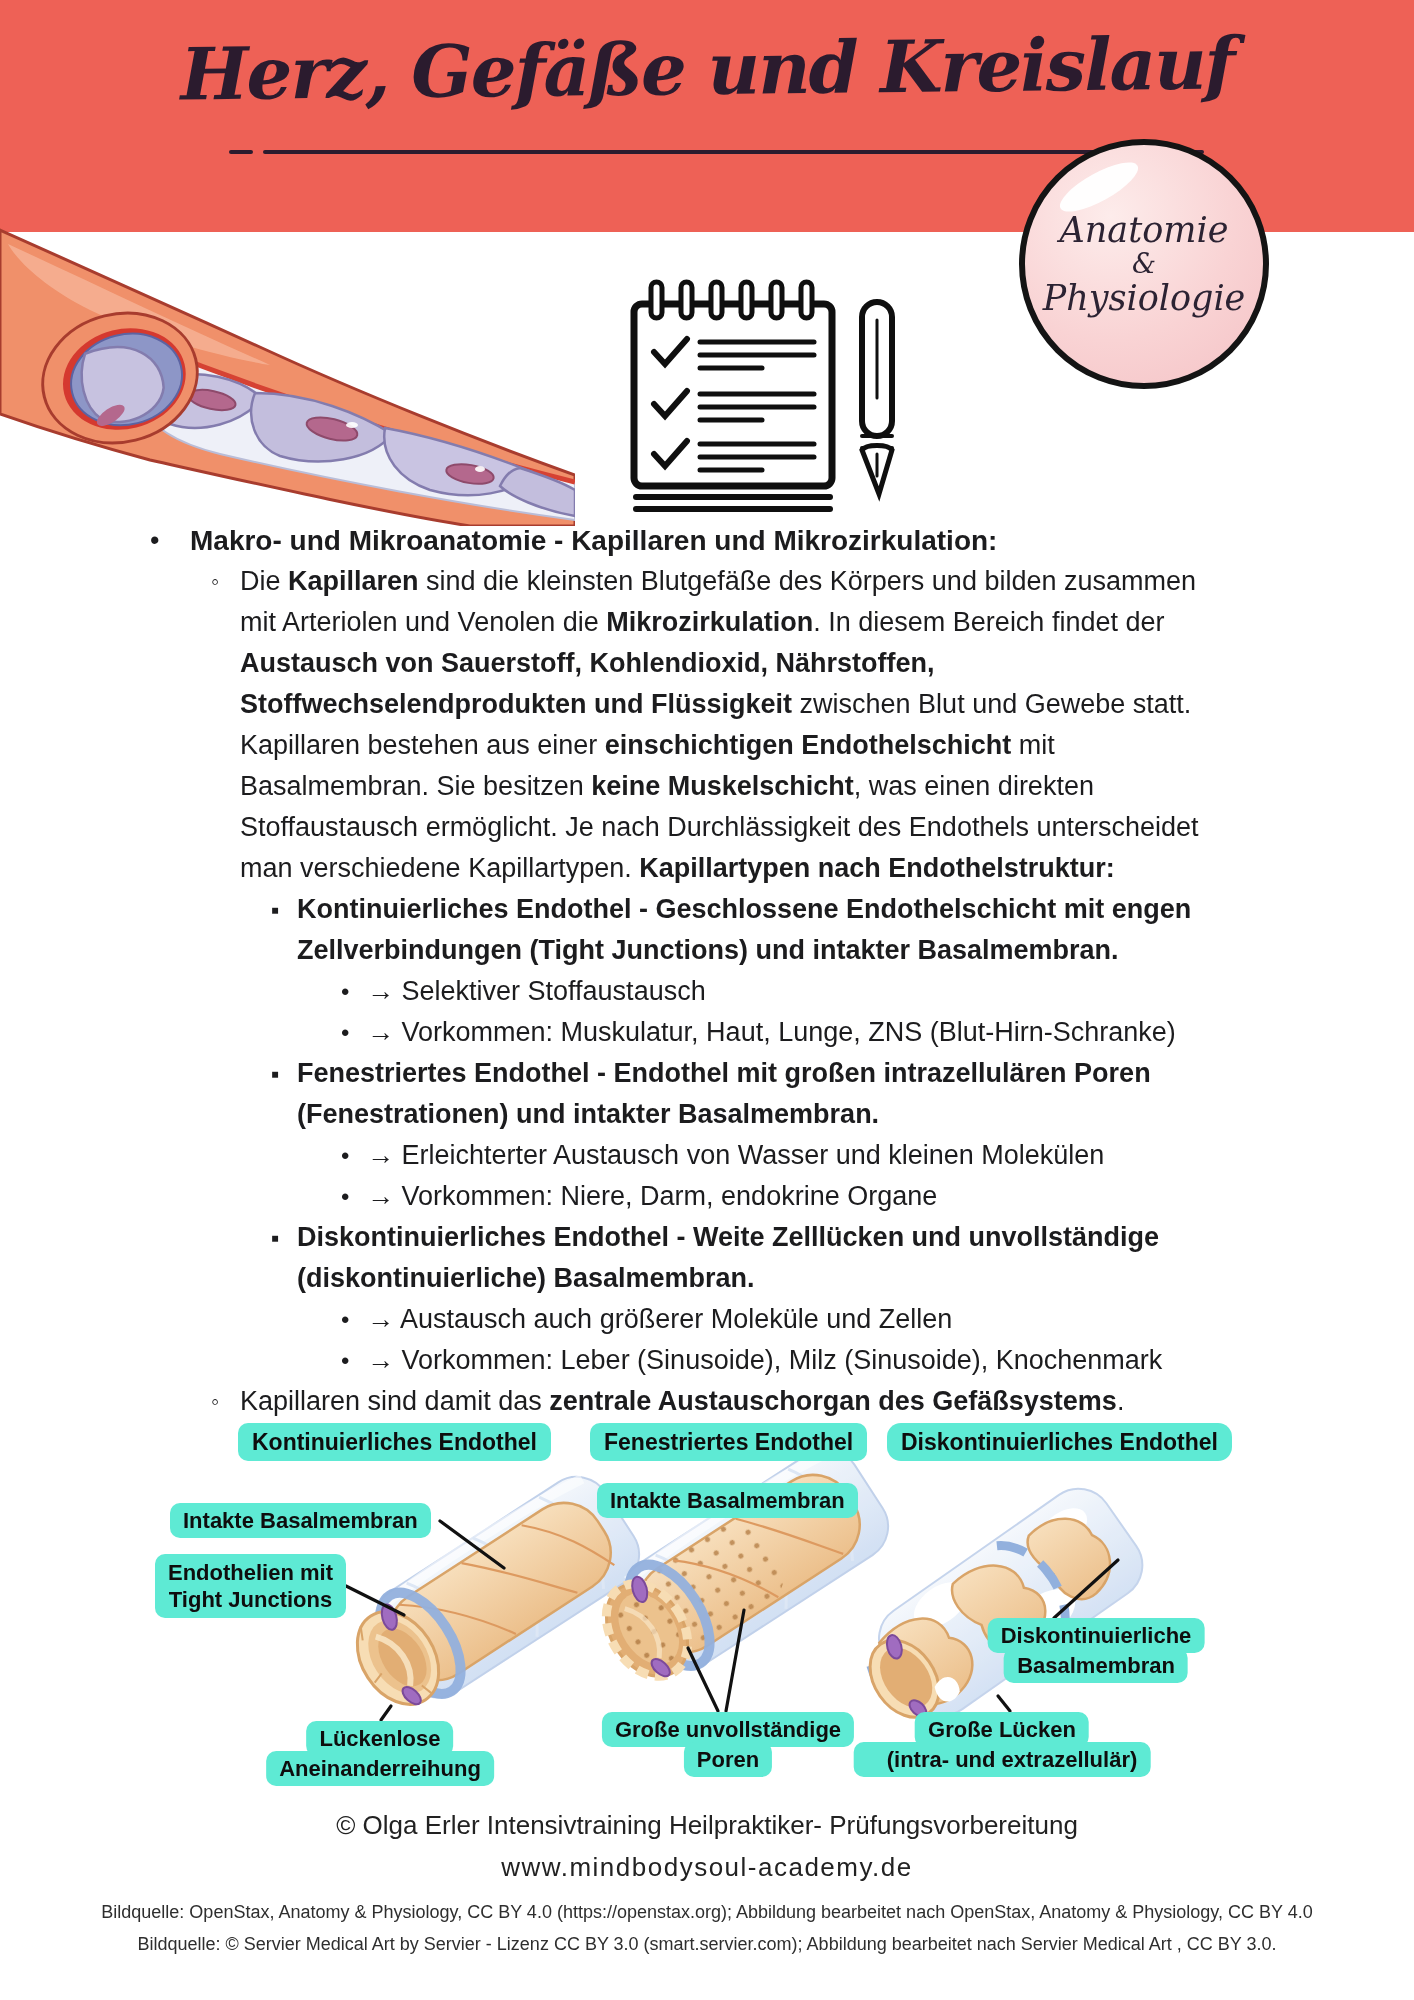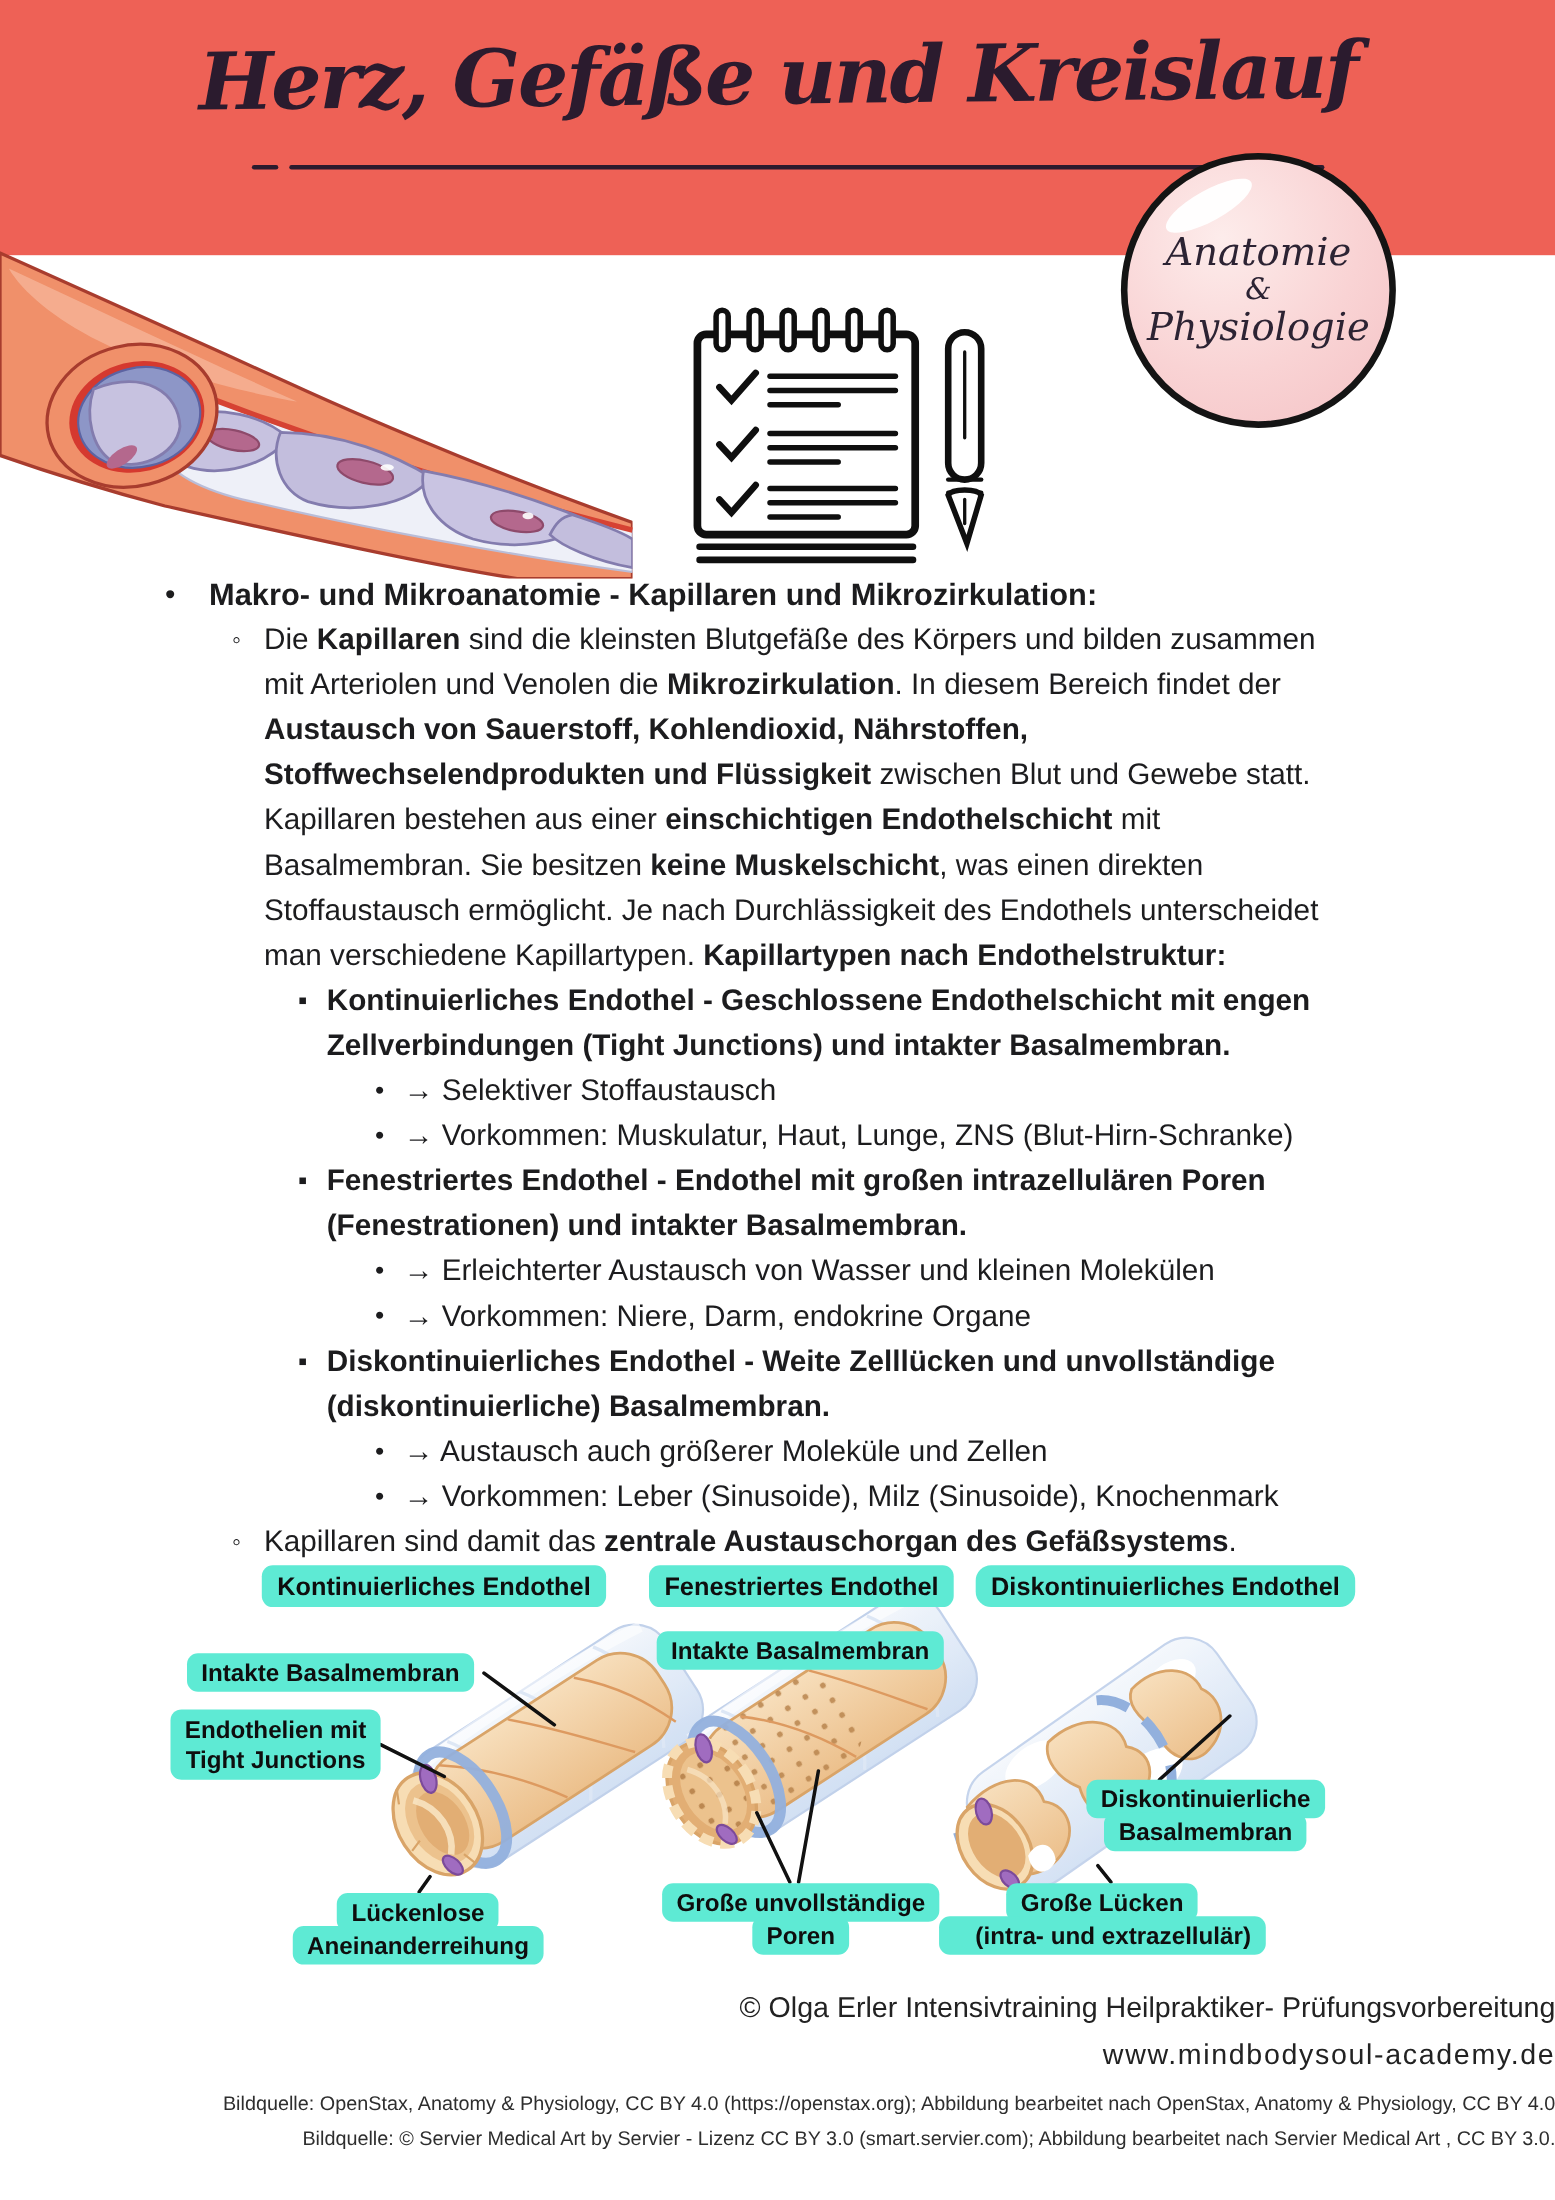--- a/index.html
+++ b/index.html
@@ -51,21 +51,21 @@
   .rlabel{position:absolute;background:#5eead4;border-radius:10px;font-weight:bold;
         color:#0e0e0e;text-align:center;z-index:3;}
   .hdr{font-size:23px;line-height:26px;padding:6px 14px;top:15px;}
   .co{font-size:22px;line-height:25px;padding:5px 13px;}
   .stack{position:absolute;display:flex;flex-direction:column;align-items:center;z-index:3;}
   .stack .co{position:relative;}
   .stack .co + .co{margin-top:-5px;}
   .two{line-height:27px;}
 
   
-  .copyline{position:absolute;left:0;width:1414px;text-align:right;color:#222;}
+  .copyline{position:absolute;left:0;width:1414px;text-align:center;color:#222;}
   .copy{top:1810px;font-size:26px;}
   .url{top:1852px;font-size:26px;letter-spacing:1.5px;}
   .bq{font-size:18px;color:#2e2e2e;}
   .bq1{top:1902px;} .bq2{top:1934px;}
 </style>
 </head>
 <body>
 
 <div class="band"></div>
 <div class="script-title">Herz, Gefäße und Kreislauf</div>

